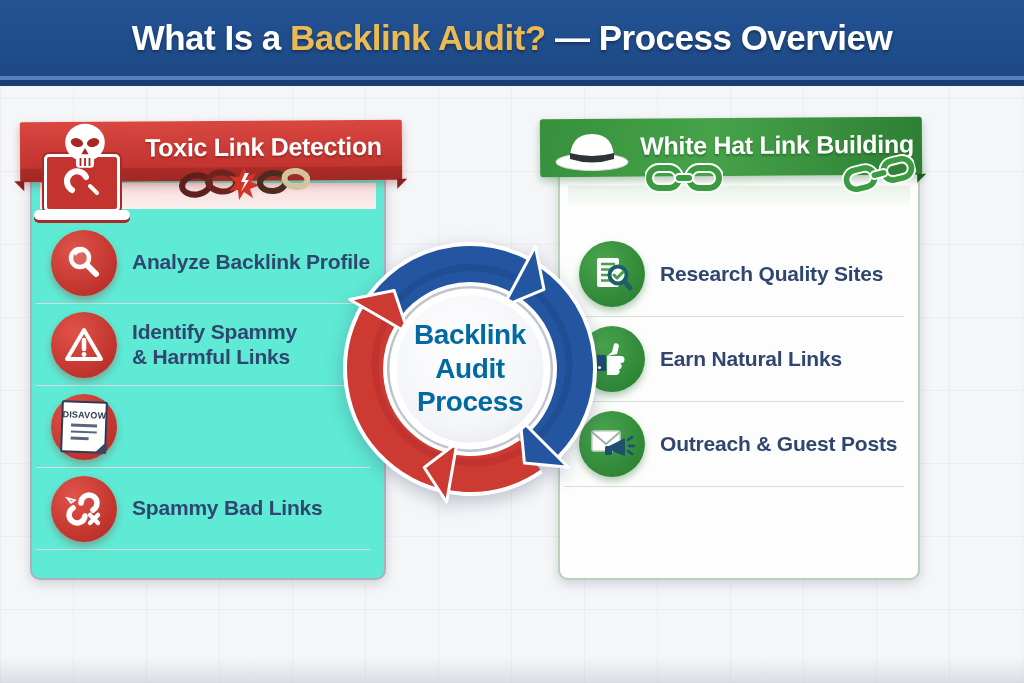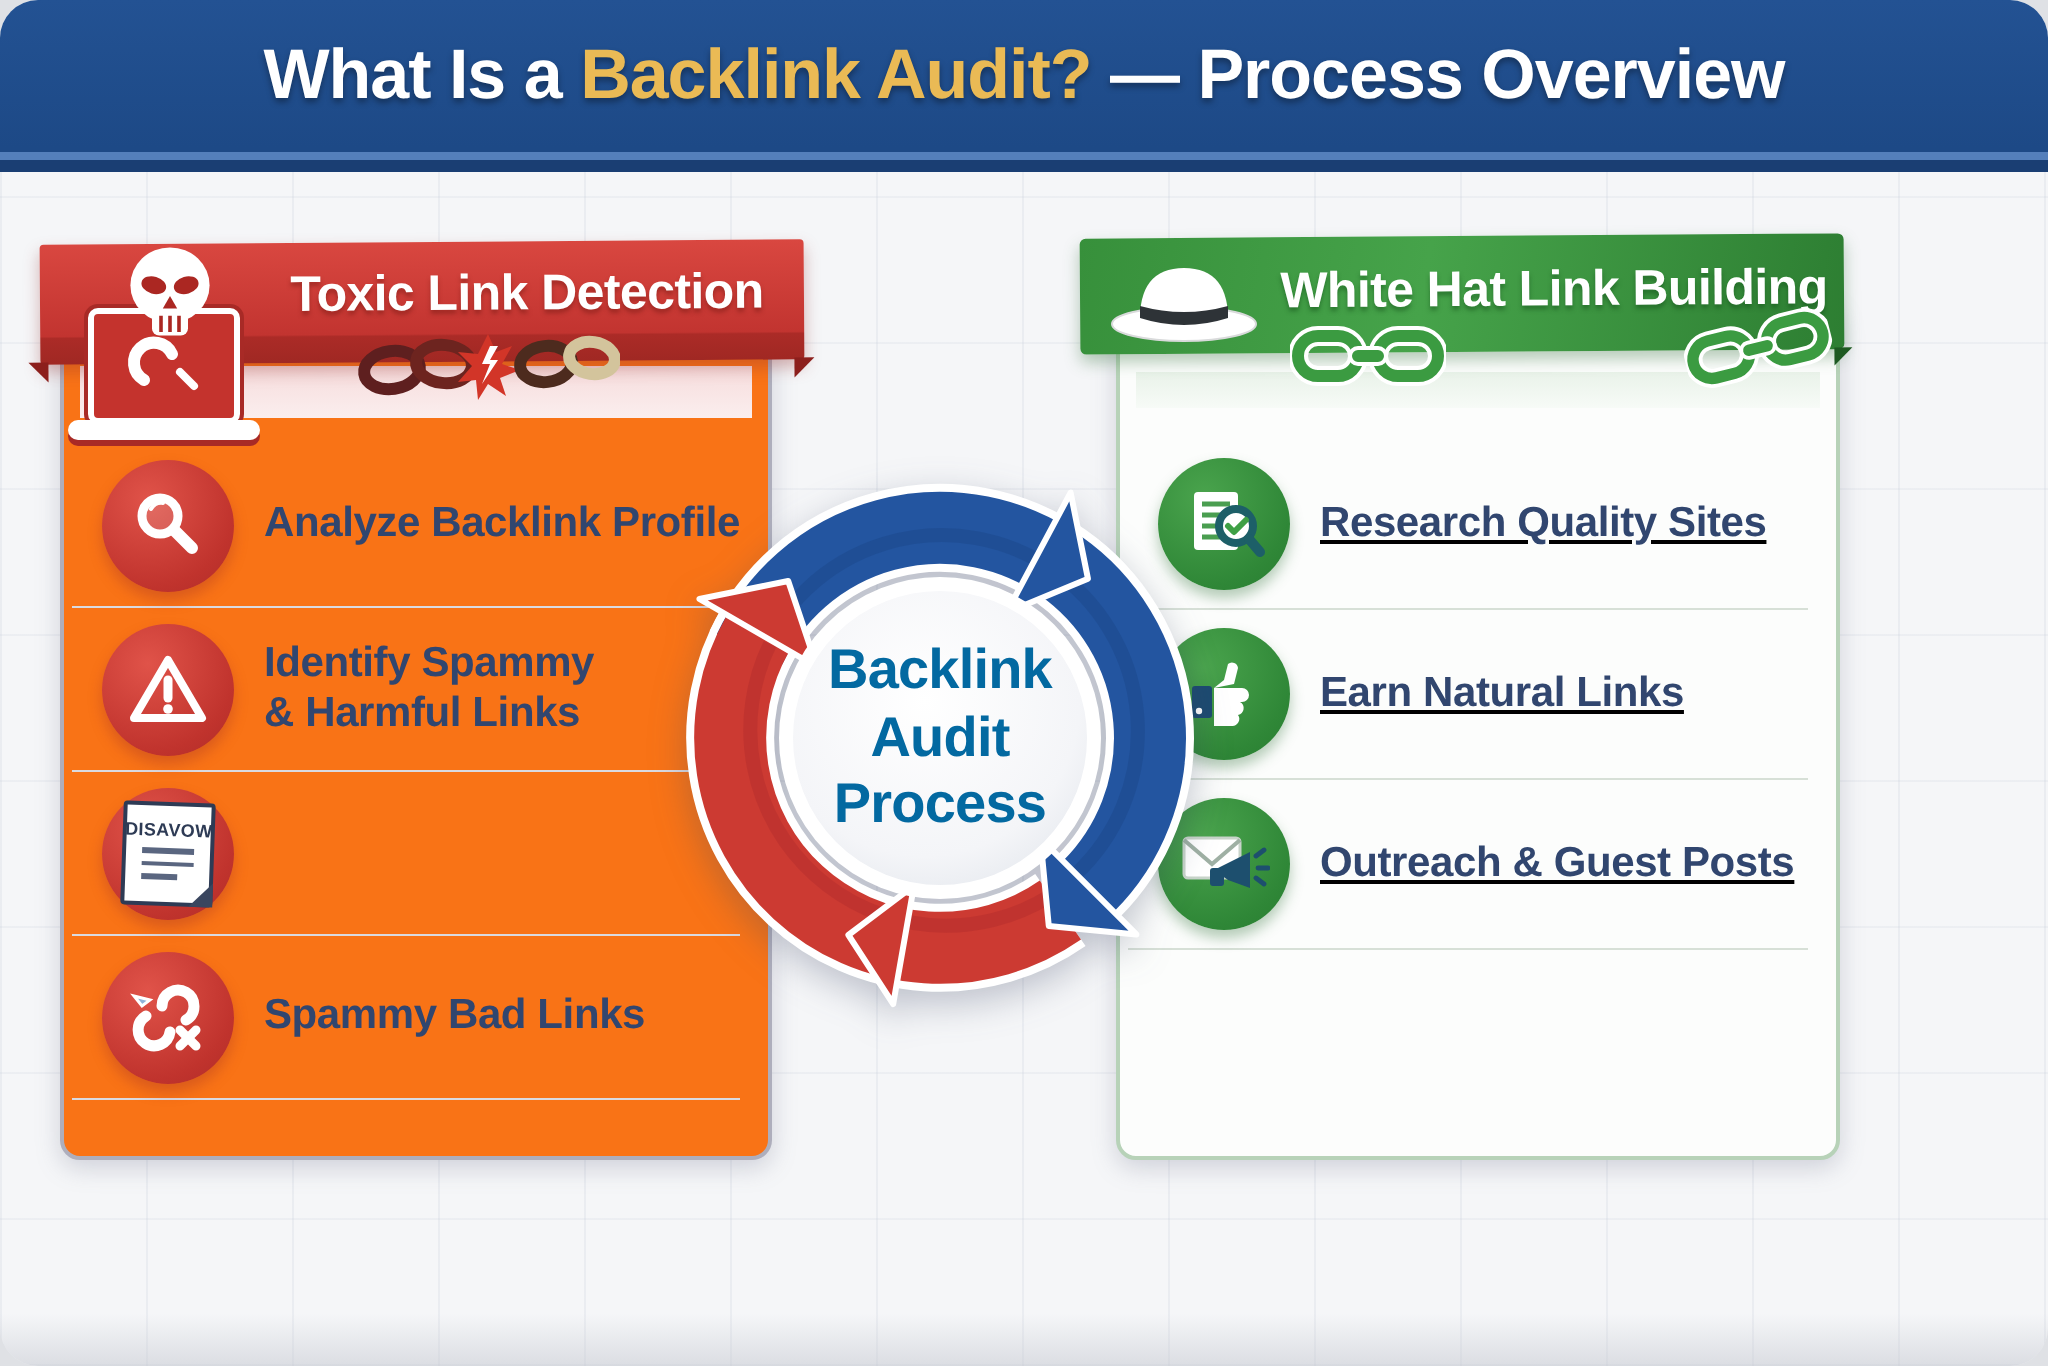--- a/index.html
+++ b/index.html
@@ -1,20 +1,19 @@
 <!DOCTYPE html>
 <html><head>
 <meta charset="utf-8">
 <style>
   html,body{margin:0;padding:0;background:#dfe1e5;}
   #stage{
     position:relative;width:1024px;height:683px;overflow:hidden;
     background:#f5f6f8;
     font-family:"Liberation Sans","DejaVu Sans",sans-serif;
-    border-radius:19px;
     -webkit-font-smoothing:antialiased;
   }
   
   #stage::before{
     content:"";position:absolute;inset:0;
     background:
       repeating-linear-gradient(90deg, rgba(190,198,212,.20) 0 1px, transparent 1px 73px),
       repeating-linear-gradient(0deg, rgba(190,198,212,.16) 0 1px, transparent 1px 73px);
     pointer-events:none;
   }
@@ -33,32 +32,32 @@
   }
   .header-title{
     font-size:35px;font-weight:bold;letter-spacing:-.5px;color:#ffffff;
     padding-bottom:10px;text-shadow:0 2px 3px rgba(0,0,0,.35);white-space:nowrap;
   }
   .header-title .hl{color:#eaba55;}
 
   
   .card{
     position:absolute;top:150px;width:352px;height:426px;z-index:10;
-    background:#f97316;border-radius:10px;
+    background:#5eead4;border-radius:10px;
     box-shadow:0 4px 12px rgba(110,115,140,.28);
   }
   .card.left{left:30px;border:2px solid #aeaebc;}
   .card.right{left:558px;width:358px;border:2px solid #b7d2b8;background:#fcfdfc;}
   .tint{position:absolute;left:8px;right:8px;top:31px;height:26px;}
   .card.left .tint{background:linear-gradient(180deg,#f6dcdc,#fbeeee);}
   .card.right .tint{background:linear-gradient(180deg,#e9f2e9,#f7fbf7);height:18px;top:34px;}
 
   .rows{position:absolute;left:0;right:0;}
   .card.left .rows{top:70px;}
-  .card.right .rows{top:68px;text-decoration:underline;}
+  .card.right .rows{top:80px;}
   .row{display:flex;align-items:center;gap:15px;padding-left:15px;
        border-bottom:1px solid #dadae0;margin:0 14px 0 4px;}
   .card.left .row{height:81px;}
   .card.right .row{height:84px;border-bottom-color:#d7e0d7;}
   .row-label{
     font-size:21px;font-weight:bold;color:#31466f;line-height:1.18;
     letter-spacing:-.2px;white-space:pre-line;
   }
   .badge{
     flex:0 0 auto;width:66px;height:66px;border-radius:50%;

